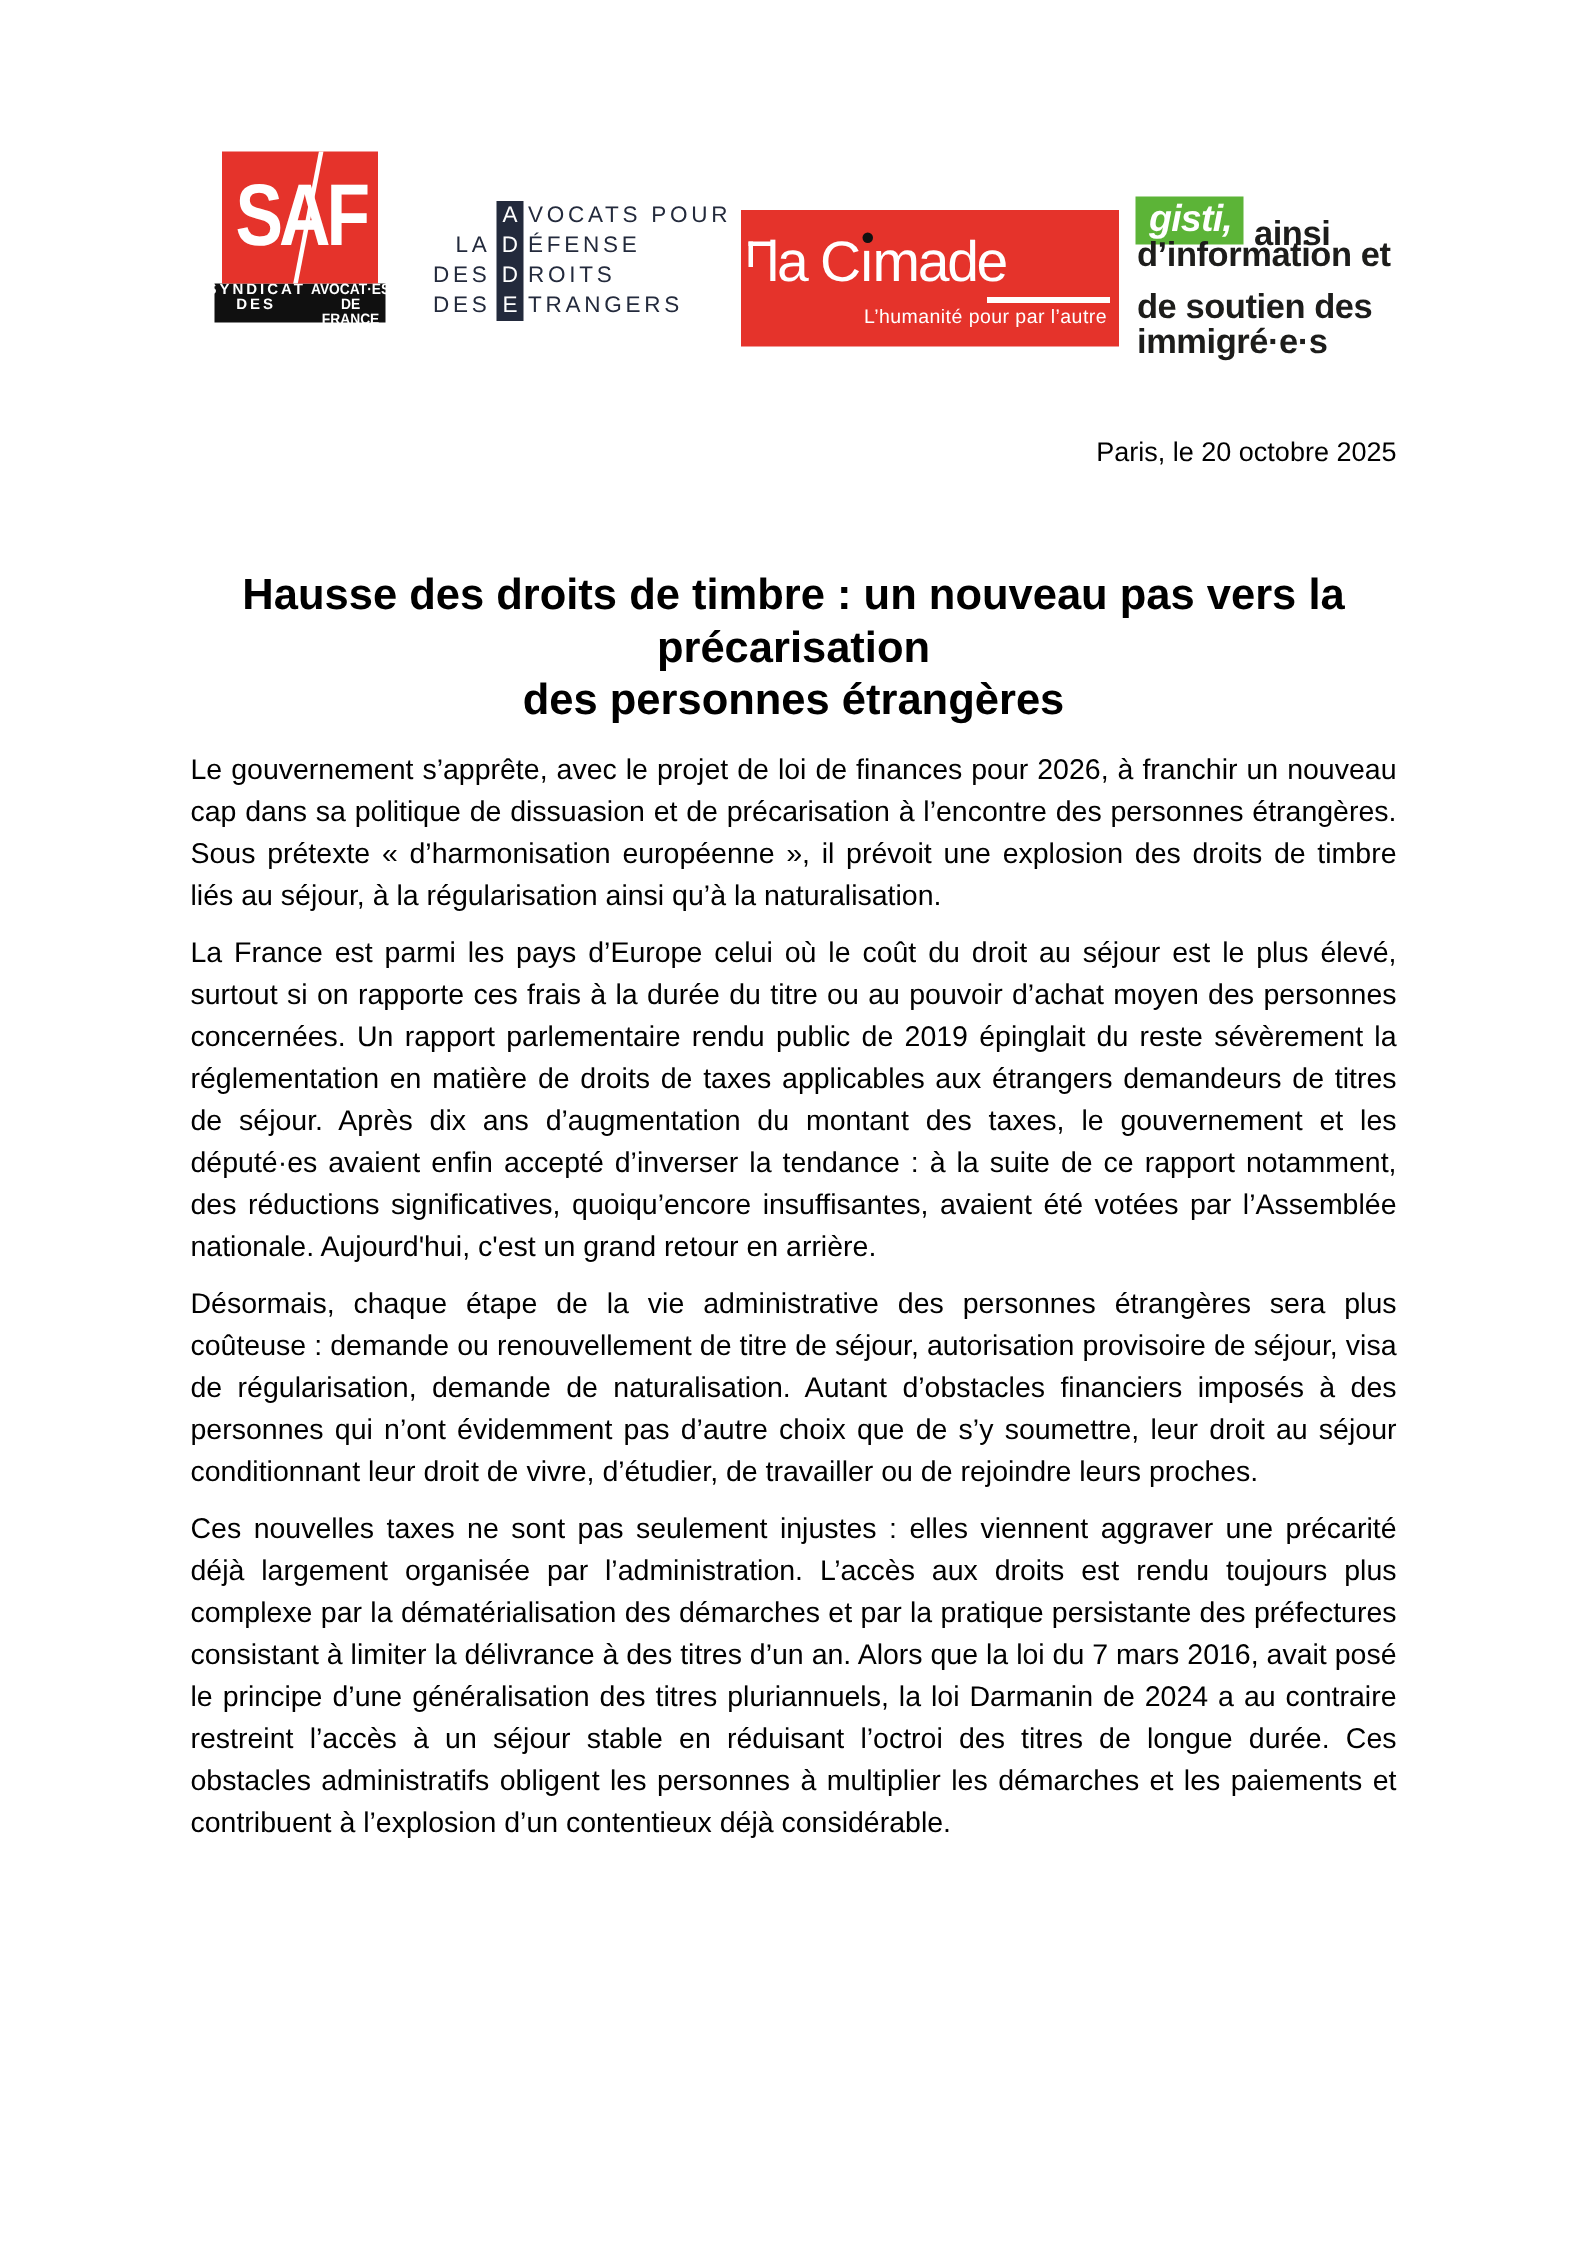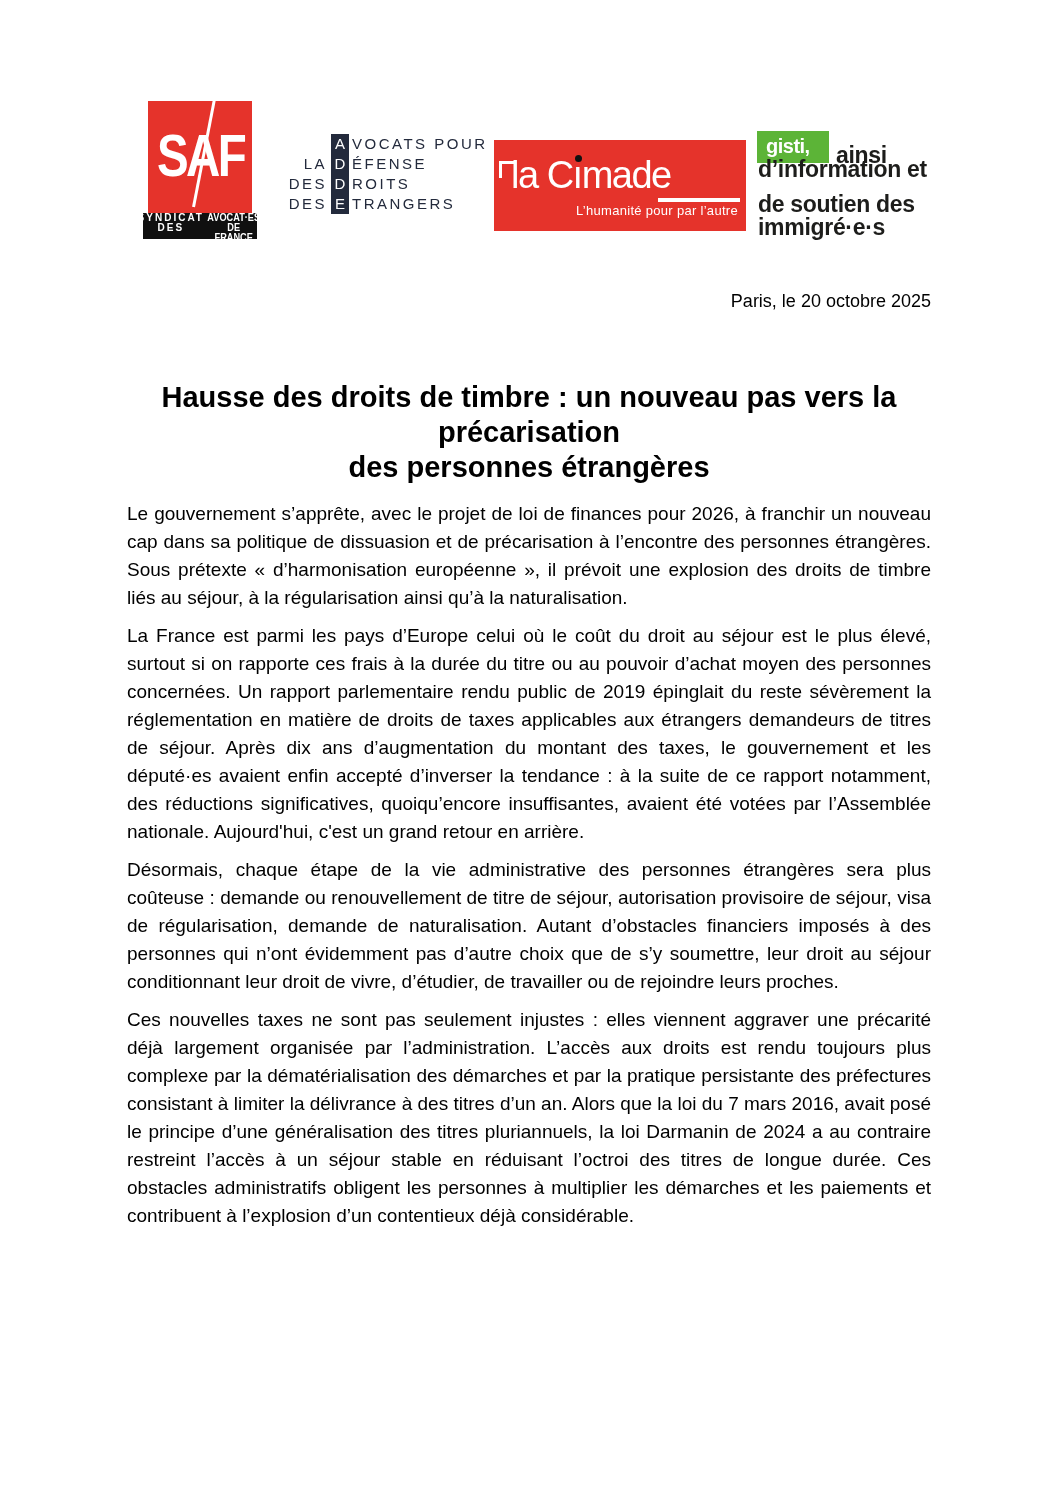--- a/index.html
+++ b/index.html
@@ -19,21 +19,21 @@
     margin:0 auto;
     background:var(--page-bg);
     font-family:"Liberation Sans",sans-serif;
     color:var(--body-text);
     overflow:hidden;
   }
 
   
   .saf{position:absolute;left:143px;top:101px;width:114px;}
   .saf-red{
-    position:relative;width:104px;height:112px;margin:0 auto;
+    position:relative;width:104px;height:88px;margin:0 auto;
     background:var(--saf-red);overflow:hidden;
     display:flex;align-items:center;justify-content:center;
   }
   .saf-diag{
     position:absolute;left:55px;top:-8px;width:3px;height:115px;
     background:#fff;transform:rotate(11deg);
   }
   .saf-acronym{
     position:relative;
     color:#fff;font-weight:bold;font-size:54px;letter-spacing:-3px;
@@ -87,22 +87,23 @@
     position:absolute;right:8px;top:63px;
     font-size:13px;letter-spacing:.3px;font-weight:400;white-space:nowrap;
   }
 
   
   .gisti{position:absolute;left:757px;top:131px;width:185px;height:110px;
     color:var(--gisti-text);font-weight:bold;}
   .gisti-box{
     position:absolute;left:0;top:0;width:72px;height:32px;
     background:var(--gisti-green);color:#fff;
-    font-size:20px;line-height:30px;padding-left:9px;box-sizing:border-box;
+    font-size:25px;line-height:30px;padding-left:9px;box-sizing:border-box;
     letter-spacing:-.5px;
+    font-style:italic;
   }
   .gisti-line{position:absolute;font-size:23px;letter-spacing:-.3px;white-space:nowrap;line-height:24px;}
   .gisti-l1{left:79px;top:12px;}
   .gisti-l2{left:1px;top:26px;}
   .gisti-l3{left:1px;top:61px;}
   .gisti-l4{left:1px;top:84px;}
 
   
   .dateline{
     position:absolute;left:127px;top:288px;width:804px;

